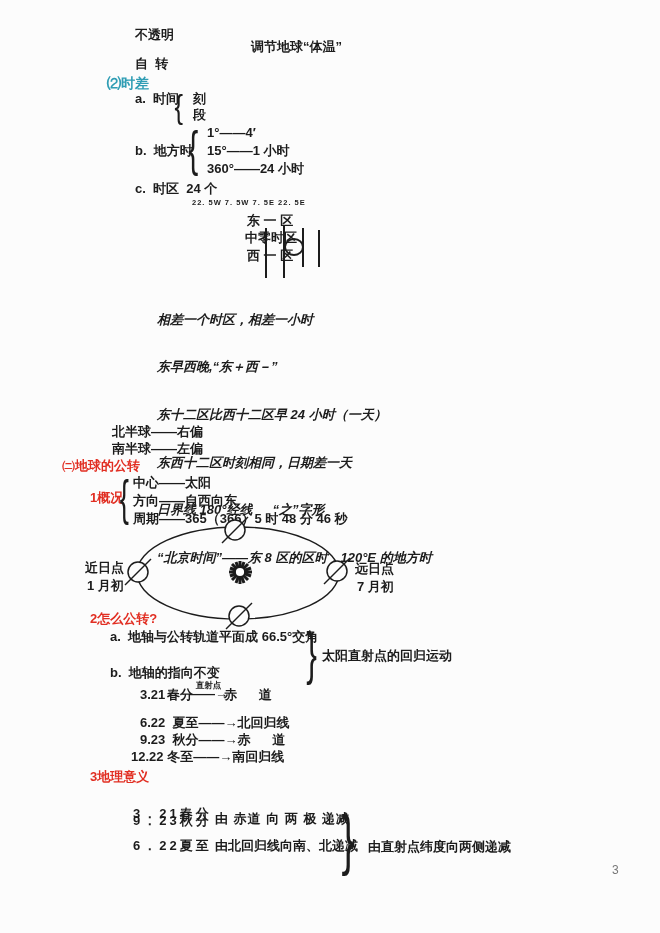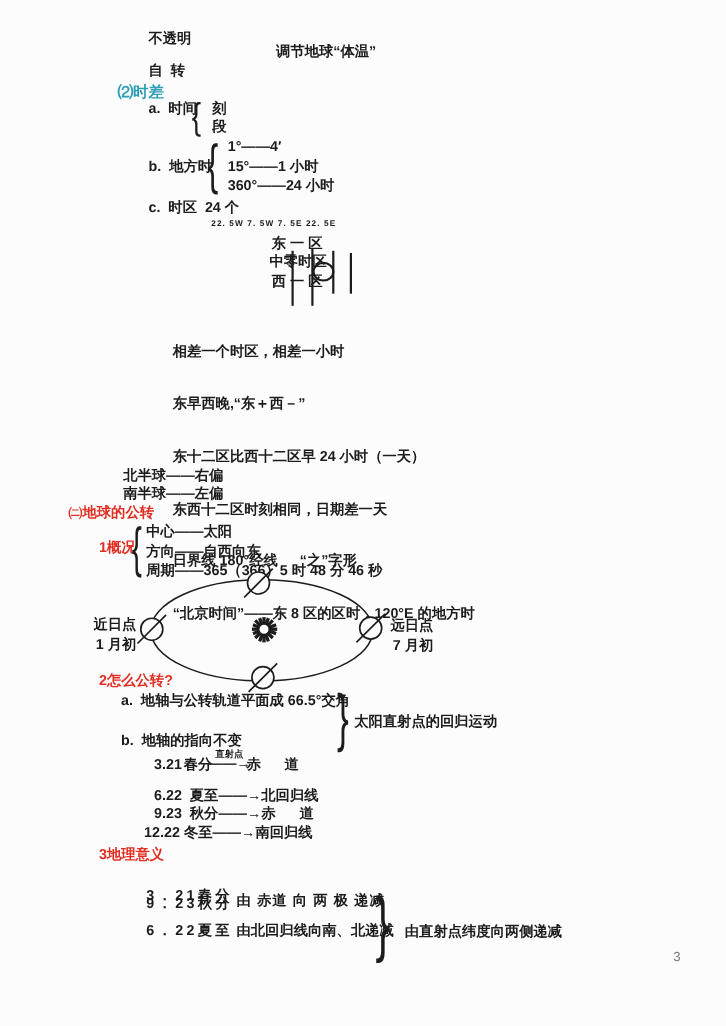--- a/index.html
+++ b/index.html
@@ -10,21 +10,21 @@
     color:#1c1c1c;
   }
   .t{position:absolute;font-size:13px;font-weight:700;white-space:pre;line-height:1.15;}
   .red{color:#e12e22;}
   .teal{color:#2f9db4;}
   .gray{color:#777;font-weight:400;}
   .tiny{font-size:7.5px;letter-spacing:1px;font-weight:700;}
   .brace{position:absolute;font-weight:400;color:#1c1c1c;line-height:1;transform-origin:center;}
   .vline{position:absolute;width:2px;background:#1c1c1c;}
   .oval{position:absolute;border:2px solid #1c1c1c;border-radius:50%;}
-  .notes div{line-height:17.7px;}
+  .notes div{line-height:17.7px;font-style:italic;}
   .arrowstack{position:absolute;display:inline-flex;flex-direction:column;align-items:center;text-align:right;}
   .arrowstack .lbl{font-size:8.5px;font-weight:700;line-height:8px;}
   .arrowstack .arr{font-size:13px;font-weight:700;line-height:9px;}
   svg{position:absolute;overflow:visible;}
 </style>
 </head>
 <body>
 
 <div class="page">
 

